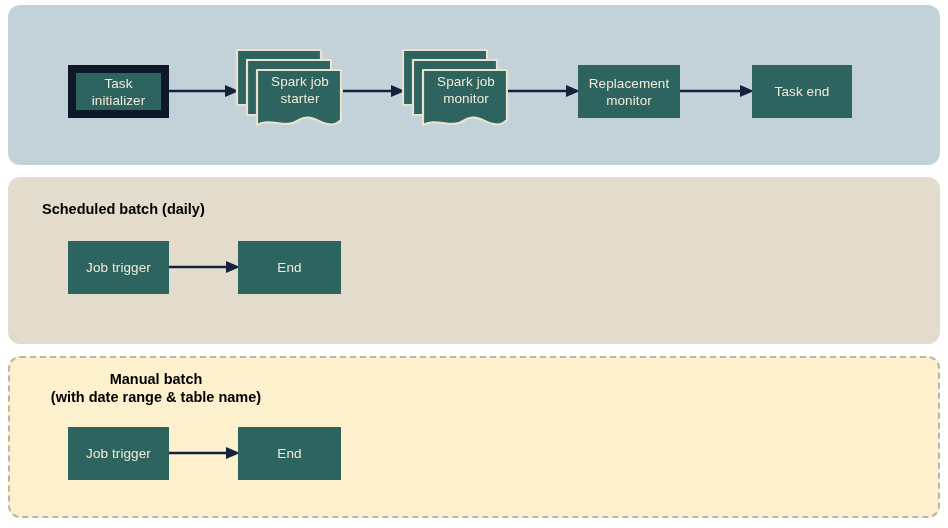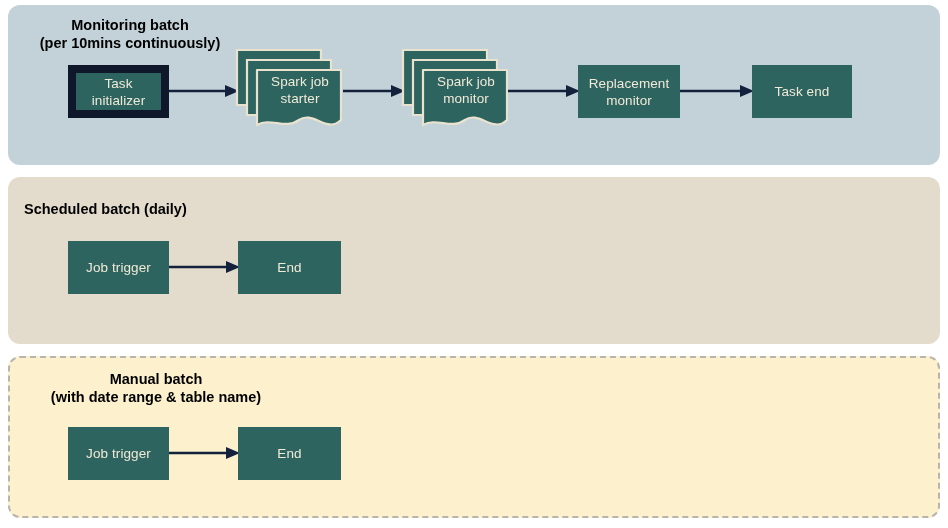--- a/index.html
+++ b/index.html
@@ -64,21 +64,21 @@
   .title-monitoring {
     left: 0px;
     top: 16px;
     width: 260px;
   }
   .title-scheduled {
     left: 0px;
     top: 200px;
     width: 270px;
     text-align: left;
-    padding-left: 24px;
+    padding-left: 42px;
     box-sizing: border-box;
   }
   .title-manual {
     left: 0px;
     top: 370px;
     width: 272px;
     margin-left: 20px;
   }
 
   
@@ -152,22 +152,20 @@
   .arrow-b1 { left: 169px; top: 260px; width: 71px; }
   .arrow-c1 { left: 169px; top: 446px; width: 71px; }
 </style>
 </head>
 <body>
 
 <div id="stage">
 
   <div class="panel panel-monitoring"></div>
 
-  <div class="panel-title title-monitoring">Monitoring batch
-(per 10mins continuously)</div>
 
   <div class="node bordered node-task-initializer">Task
 initializer</div>
 
   <div class="arrow arrow-a1">
     <svg viewBox="0 0 70 14" width="70" height="14">
       <line x1="0" y1="7" x2="56" y2="7" stroke="#13213c" stroke-width="2.6"></line>
       <polygon points="56,1 70,7 56,13" fill="#13213c"></polygon>
     </svg>
   </div>

